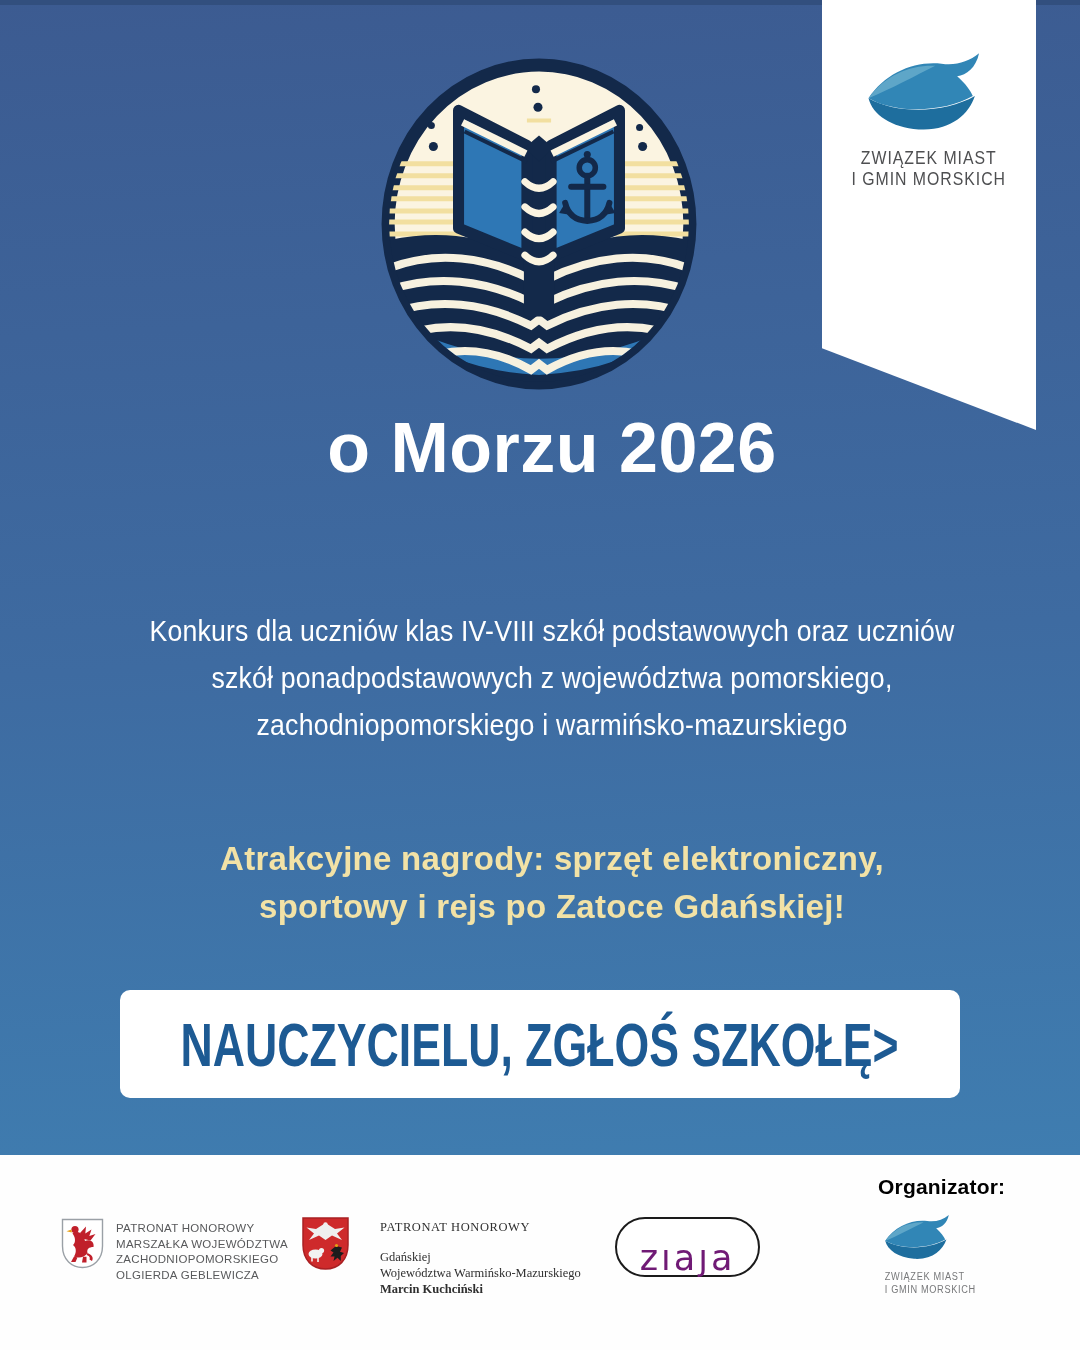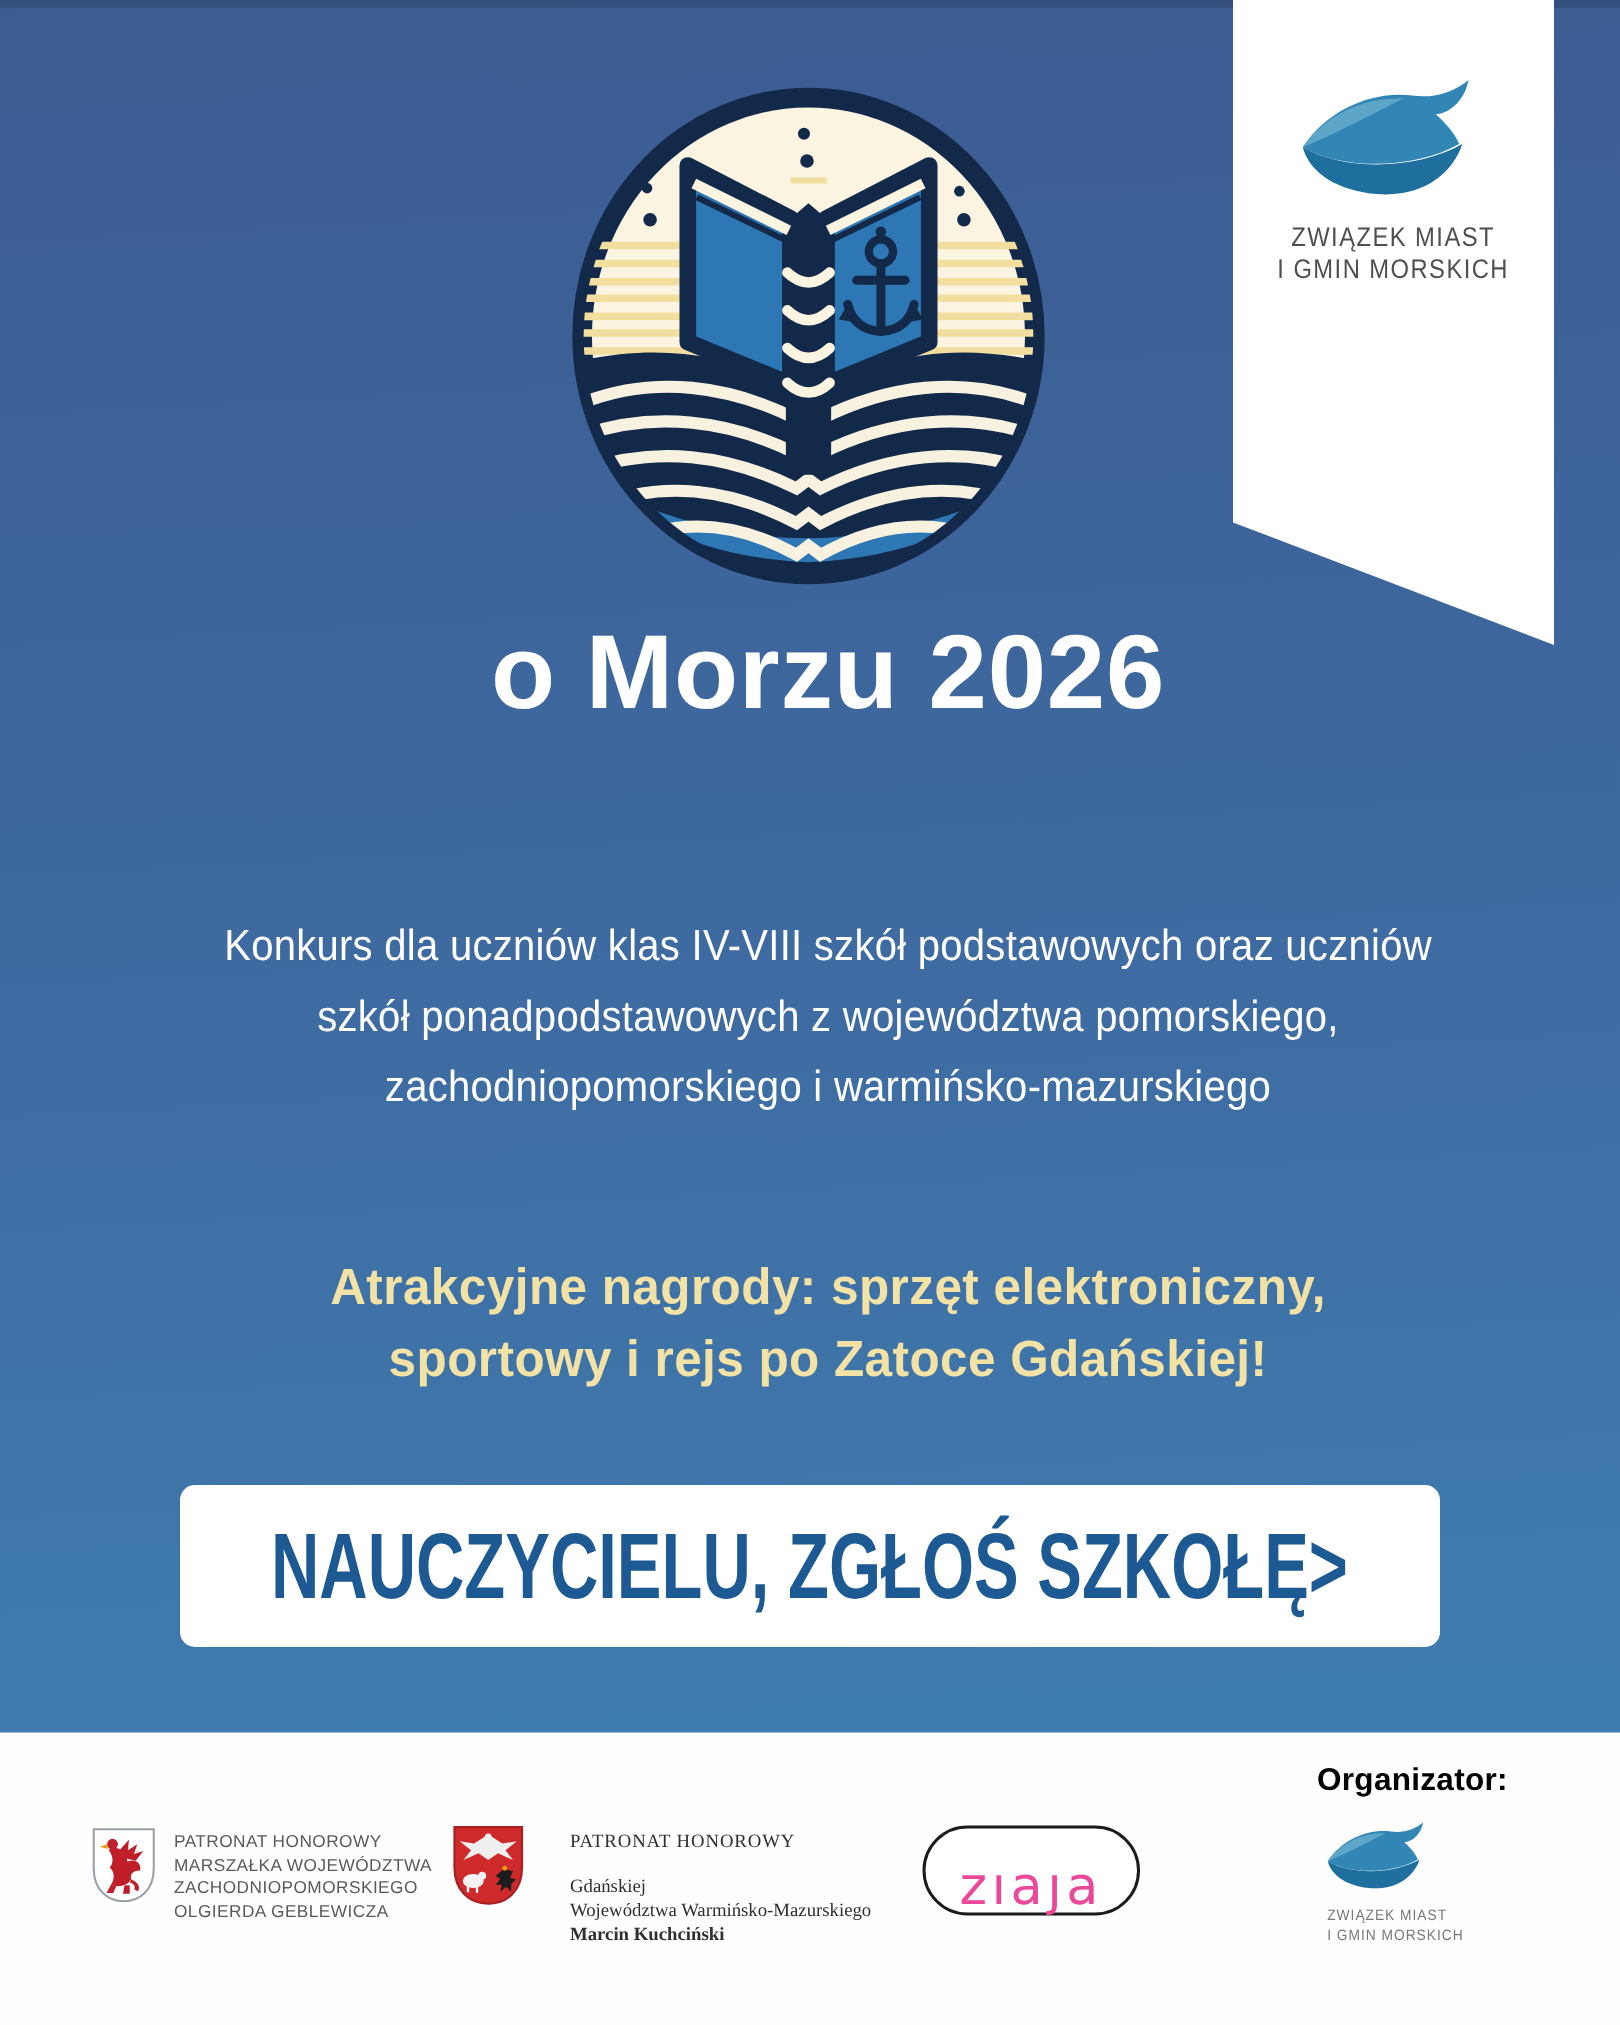--- a/index.html
+++ b/index.html
@@ -65,21 +65,21 @@
   .patron-warmia-text{position:absolute;left:380px;top:64px;color:#2f2f2f;
     font-family:"Liberation Serif","DejaVu Serif",serif;font-size:12.5px;line-height:16px;}
   .patron-warmia-text .pw-header{letter-spacing:.6px;margin-bottom:14px;}
   .bold{font-weight:700;}
 
   .ziaja-pill{
     position:absolute;left:615px;top:62px;width:141px;height:56px;border:2.5px solid #1b1b1b;
     border-radius:30px;display:flex;align-items:center;justify-content:center;background:#fff;
   }
   .ziaja-text{font-family:"DejaVu Sans",sans-serif;font-size:35px;letter-spacing:3px;
-    color:#ec4899;font-weight:400;line-height:1;padding-bottom:6px;margin-top:28px;}
+    color:#701a75;font-weight:400;line-height:1;padding-bottom:6px;margin-top:28px;}
 
   .organizer{position:absolute;left:878px;top:20px;width:170px;text-align:left;}
   .organizer-heading{color:#000;font-size:21px;font-weight:700;letter-spacing:.2px;}
   .organizer .wave{width:84px;height:52px;margin-top:14px;}
   .organizer-caption{margin-top:2px;color:#77787a;font-size:10px;line-height:12.5px;
     letter-spacing:.7px;transform:scaleX(.92);transform-origin:center;}
 </style>
 </head>
 <body>
 

